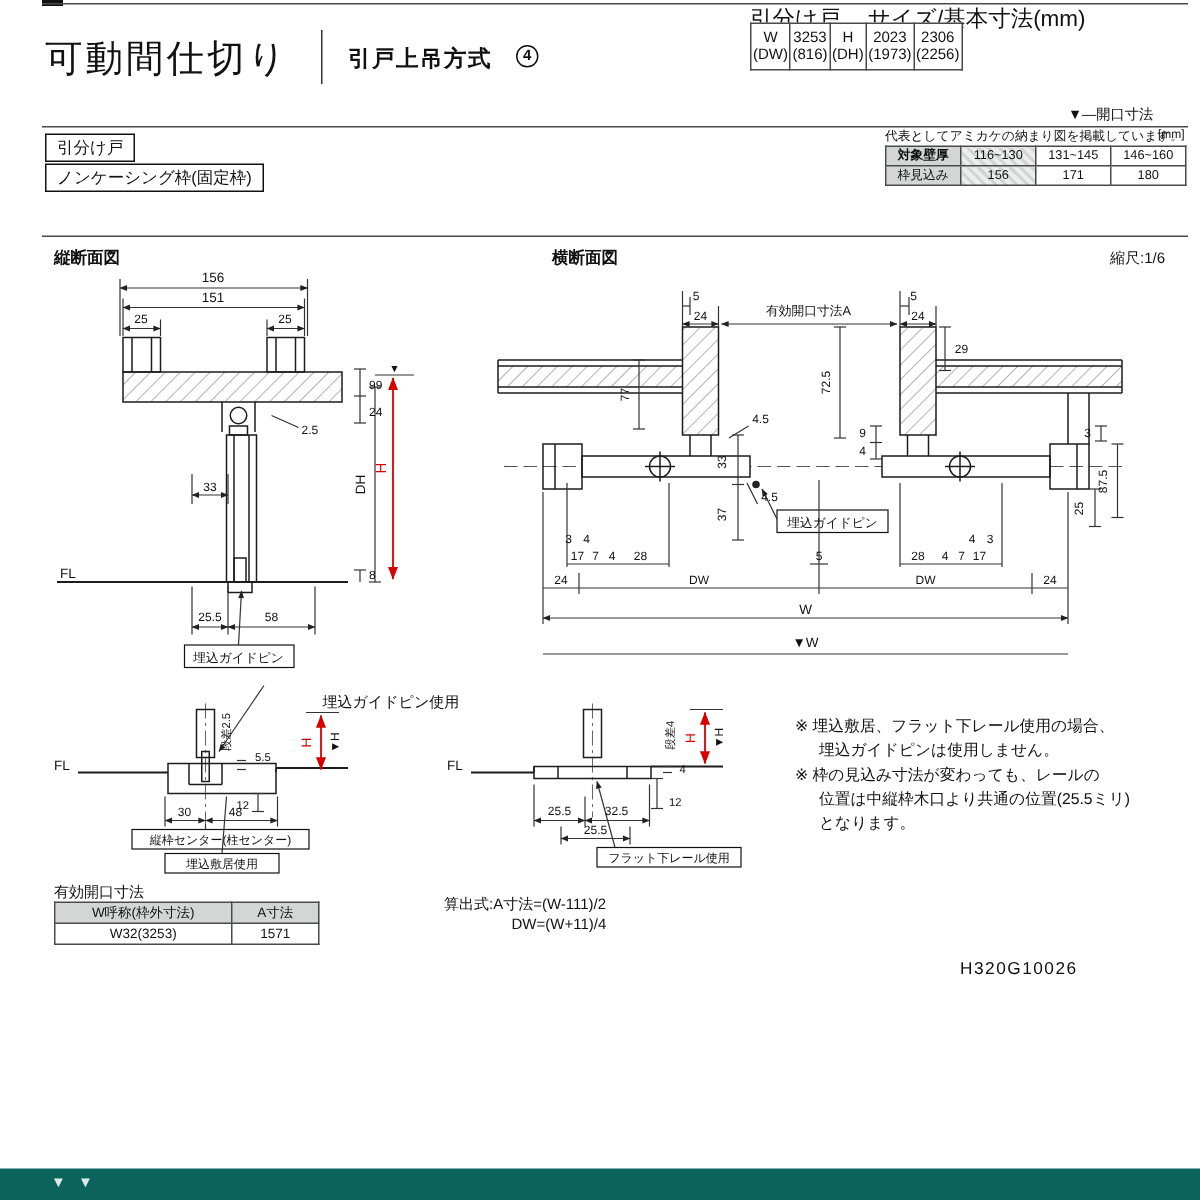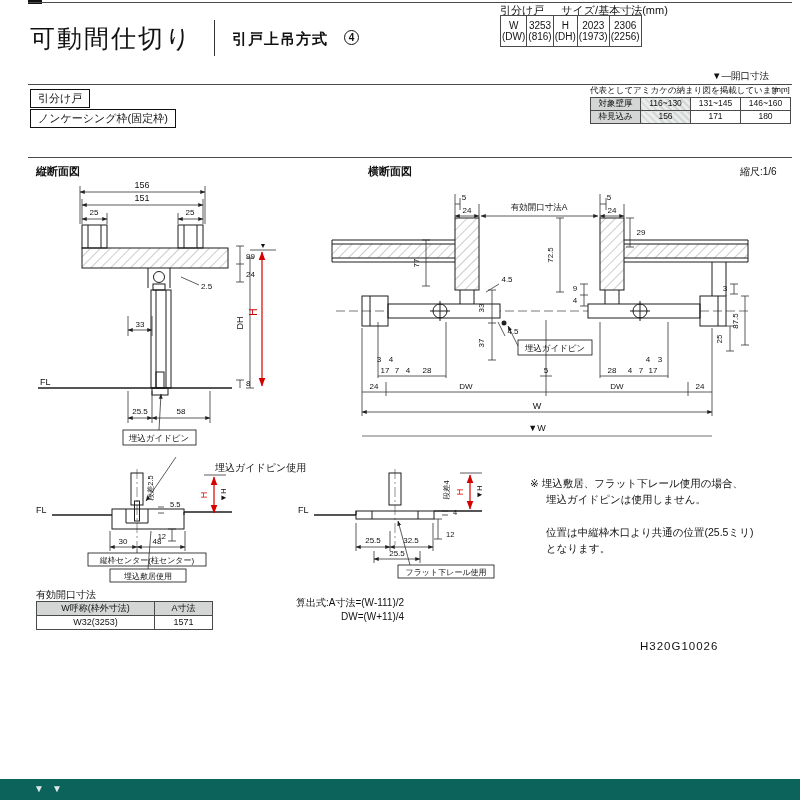--- a/index.html
+++ b/index.html
@@ -18,21 +18,21 @@
   tr.shade td, td.shade{background:#d3d6d5;}
   td.hatch-cell{background:repeating-linear-gradient(45deg,#cfd3d2 0 2px,#eceeed 2px 5px);}
   .size-tbl{left:500px;top:15px;font-size:10px;}
   .size-tbl td{height:18px;}
   .size-tbl tr.two td{height:31px;}
   .wall-tbl{left:590px;top:97px;font-size:8.5px;}
   .wall-tbl td{height:13px;}
   .open-tbl{left:36px;top:601px;font-size:9px;padding-left:32px;}
   .open-tbl td{height:14px;}
   .boxed{position:absolute;border:1px solid #111;padding:1px 7px;font-size:11px;background:#fff;white-space:nowrap;}
-  .cap{font-size:11px;}
+  .cap{font-size:15px;}
   .note{position:absolute;font-size:10.5px;white-space:nowrap;}
   .sec-label{position:absolute;font-size:11px;font-weight:bold;}
   .scale-label{position:absolute;font-size:10px;}
   .legend{position:absolute;font-size:9.5px;}
   .doc-num{position:absolute;font-size:11.5px;letter-spacing:1px;}
   .footer-bar{position:absolute;left:0;top:779px;width:800px;height:21px;background:#0b635c;}
   .fm{position:absolute;top:4px;color:#dfe9e7;font-size:10px;}
   svg{position:absolute;overflow:visible;}
   svg text{fill:#111;font-family:"Liberation Sans","DejaVu Sans",sans-serif;}
   .red{fill:#d70000;}
@@ -85,21 +85,21 @@
   <div class="rule" style="left:28px;top:84px;width:764px;"></div>
 
   <div class="boxed" style="left:30px;top:89px;">引分け戸</div>
   <div class="boxed" style="left:30px;top:109px;">ノンケーシング枠(固定枠)</div>
 
   <div class="note" style="left:590px;top:85px;font-size:8.5px;">代表としてアミカケの納まり図を掲載しています。</div>
   <div class="note" style="left:772px;top:85px;font-size:8px;">[mm]</div>
   <table class="tbl wall-tbl">
     <tbody>
         <tr>
-      <td class="shade" style="width:50px;">対象壁厚</td>
+      <td class="shade" style="width:50px;font-weight:bold;">対象壁厚</td>
       <td class="hatch-cell" style="width:50px;">116~130</td>
       <td style="width:50px;">131~145</td>
       <td style="width:50px;">146~160</td>
     </tr>
     <tr>
       <td class="shade">枠見込み</td>
       <td class="hatch-cell">156</td>
       <td>171</td>
       <td>180</td>
     </tr>
@@ -429,20 +429,21 @@
       <text x="446" y="92" font-size="7.5" text-anchor="start">12</text>
       <text x="373" y="98">25.5</text>
       <text x="411" y="98">32.5</text>
       <text x="397" y="111">25.5</text>
       <text x="446" y="129.5">フラット下レール使用</text>
     </g>
   </svg>
 
   <div class="note" style="left:530px;top:477px;">※ 埋込敷居、フラット下レール使用の場合、</div>
   <div class="note" style="left:546px;top:493px;">埋込ガイドピンは使用しません。</div>
+  <div class="note" style="left:530px;top:510px;">※ 枠の見込み寸法が変わっても、レールの</div>
   <div class="note" style="left:546px;top:526px;">位置は中縦枠木口より共通の位置(25.5ミリ)</div>
   <div class="note" style="left:546px;top:542px;">となります。</div>
 
   <div class="note" style="left:36px;top:588px;font-size:10px;">有効開口寸法</div>
   <table class="tbl open-tbl">
     <tbody>
         <tr class="shade">
       <td style="width:118px;">W呼称(枠外寸法)</td>
       <td style="width:58px;">A寸法</td>
     </tr>

